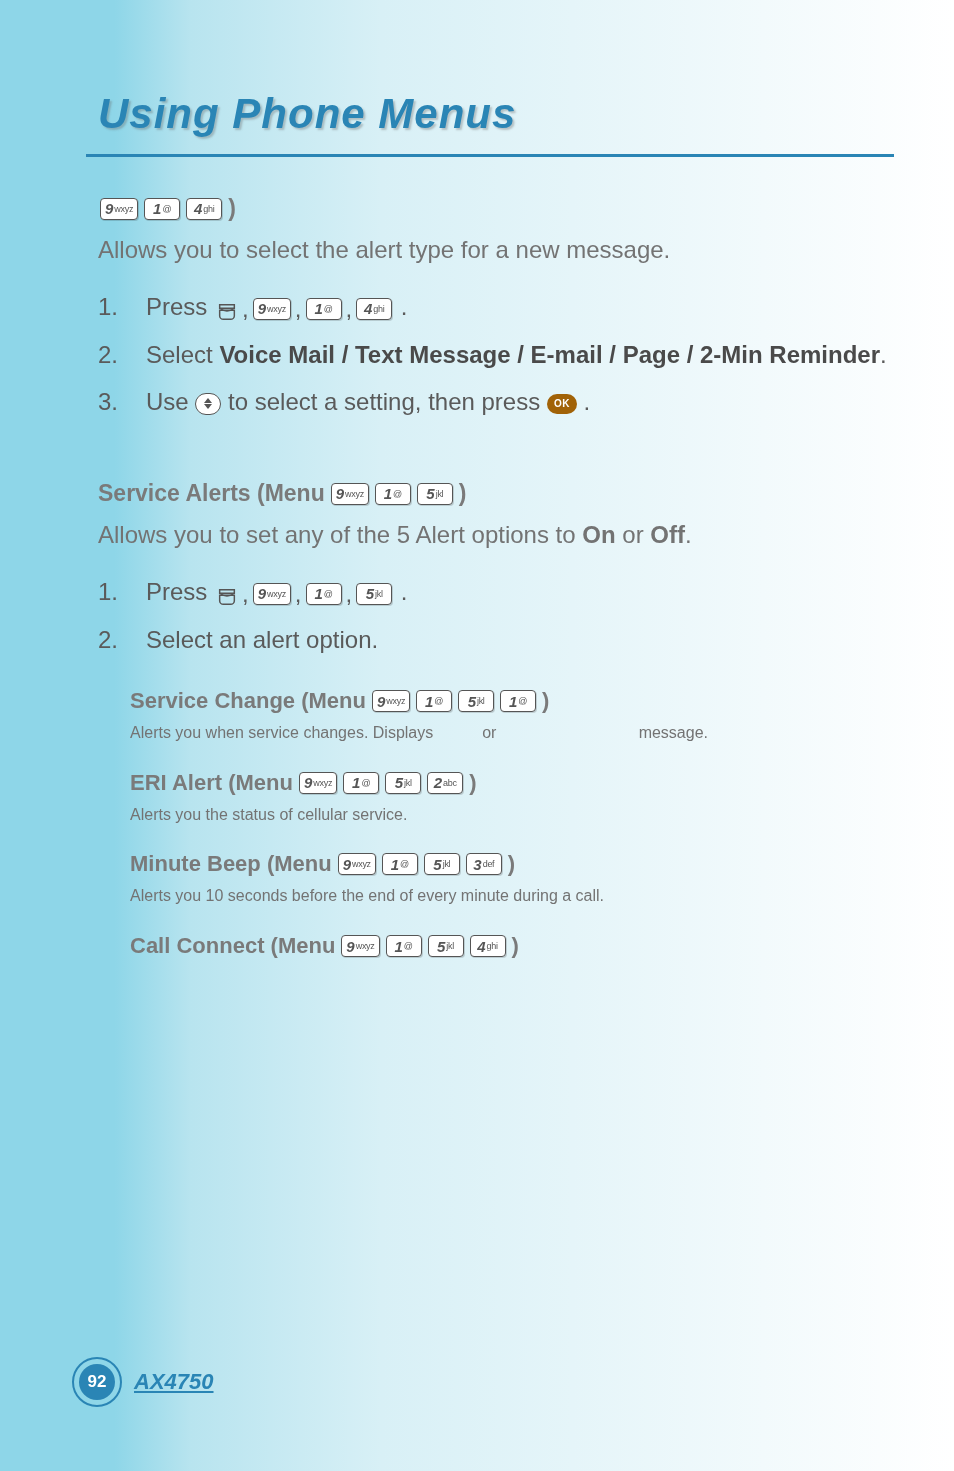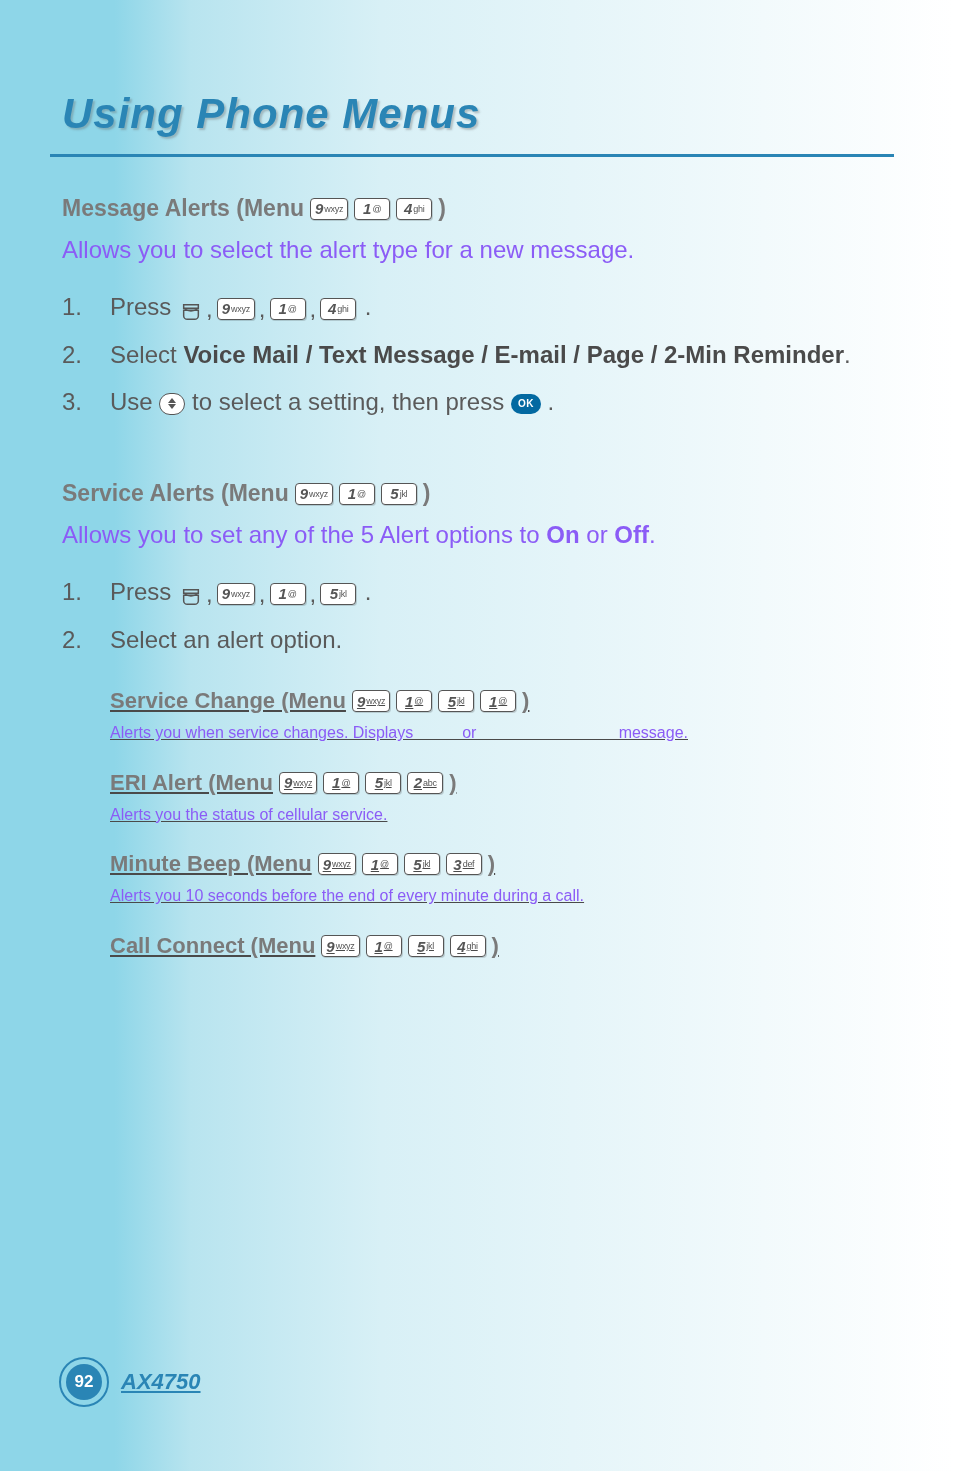--- a/index.html
+++ b/index.html
@@ -5,21 +5,21 @@
   * { box-sizing: border-box; margin: 0; padding: 0; }
   body {
     width: 954px;
     height: 1471px;
     background: linear-gradient(to right, #8ed6e8 0%, #8ed6e8 12%, #b8e4ef 20%, #d8f0f6 40%, #ffffff 100%);
     font-family: Arial, Helvetica, sans-serif;
     position: relative;
     color: #4a4a4a;
   }
   .content {
-    padding: 90px 60px 0 62px;
+    padding: 90px 60px 0 98px;
   }
   .chapter-title {
     font-family: Arial, Helvetica, sans-serif;
     font-size: 42px;
     font-weight: bold;
     font-style: italic;
     color: #2a85b5;
     text-shadow: 2px 2px 2px rgba(100,100,100,0.35);
     margin-bottom: 16px;
     letter-spacing: 1px;
@@ -36,21 +36,21 @@
     color: #7a7a7a;
     margin-bottom: 12px;
     display: flex;
     align-items: center;
     flex-wrap: wrap;
     gap: 4px;
   }
   .subhead .paren { font-weight: bold; color:#7a7a7a; }
   .desc {
     font-size: 24px;
-    color: #8b5cf6;
+    color: #737373;
     margin-bottom: 24px;
     line-height: 1.35;
   }
   ol.steps {
     list-style: none;
     margin-bottom: 60px;
   }
   ol.steps li {
     font-size: 24px;
     color: #5a5a5a;
@@ -114,38 +114,37 @@
   }
   .nav-icon::before { border-bottom: 5px solid #555; }
   .nav-icon::after  { border-top: 5px solid #555; }
   .ok-icon {
     display: inline-flex;
     align-items: center;
     justify-content: center;
     width: 30px;
     height: 20px;
     border-radius: 10px;
-    background: #0369a1;
+    background: #a16207;
     color: #fff;
     font-size: 10px;
     font-weight: bold;
     vertical-align: middle;
     letter-spacing: 0.5px;
   }
   .sub-block {
-    margin-left: 48px;
+    margin-left: 32px;
     margin-bottom: 26px;
-    text-decoration: underline;
   }
   .sub-block .subhead { font-size: 22px; color:#7a7a7a; margin-bottom: 8px;}
   .sub-block .desc { font-size: 16px; margin-bottom: 0; }
   .footer {
     position: absolute;
     bottom: 64px;
-    left: 59px;
+    left: 72px;
     display: flex;
     align-items: center;
     gap: 12px;
   }
   .page-badge {
     width: 50px; height: 50px;
     border: 2px solid #2a85b5;
     border-radius: 50%;
     display: flex;
     align-items: center;
@@ -172,21 +171,20 @@
 </style>
 </head>
 <body>
 
 <div class="content">
 
   <h1 class="chapter-title">Using Phone Menus</h1>
   <div class="rule"></div>
 
   <div class="subhead">
-    <span>Message Alerts (Menu </span>
     <span class="keyrow">
         <span class="key">
           <span class="main">9</span>
           <span class="sub">wxyz</span>
         </span> 
         <span class="key">
           <span class="main">1</span>
           <span class="sub">@</span>
         </span> 
         <span class="key">

